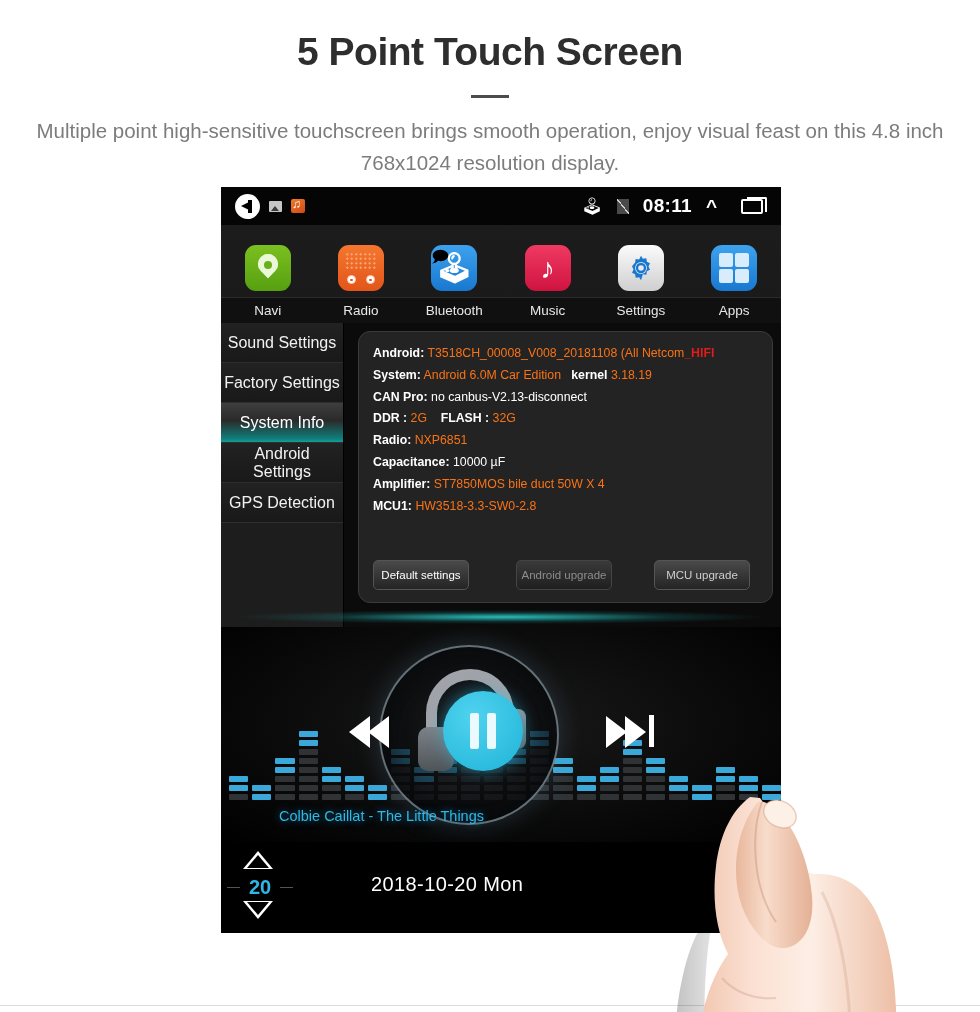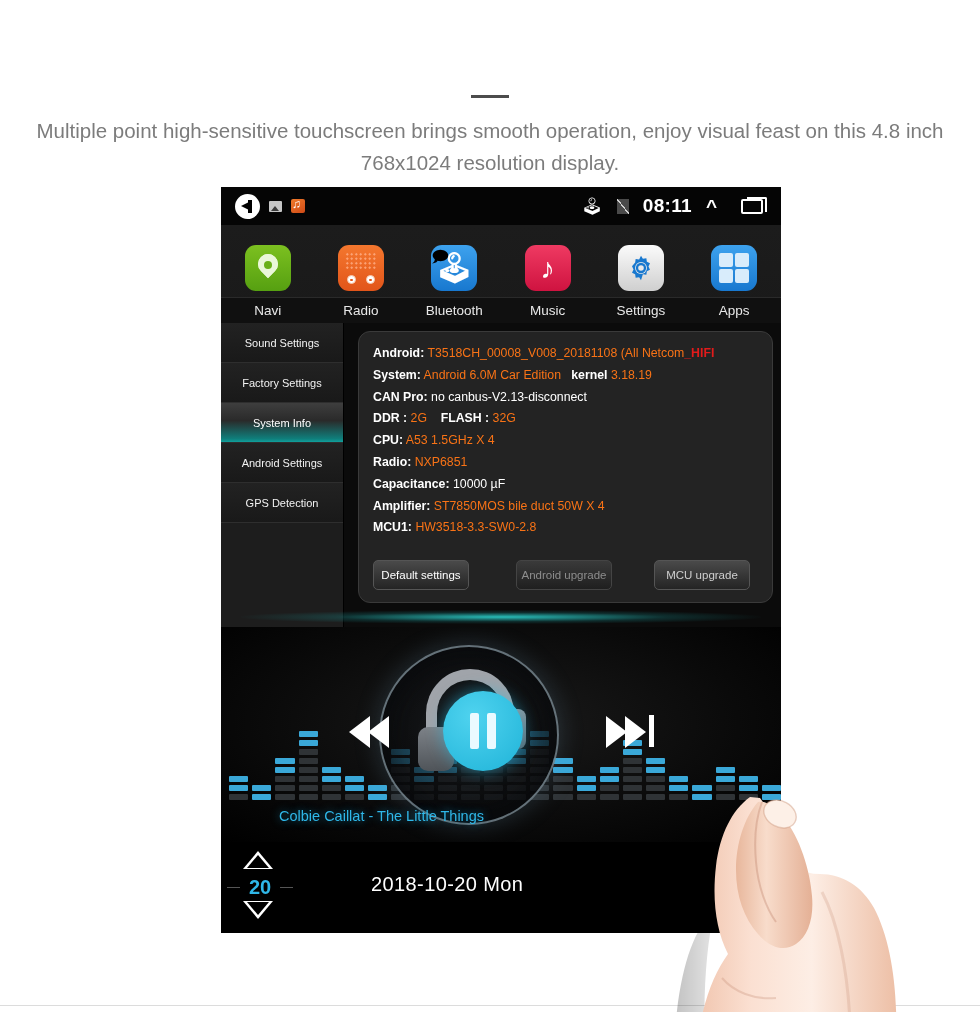--- a/index.html
+++ b/index.html
@@ -158,21 +158,21 @@
   .settings {
     position:absolute; left:0; top:136px; width:560px; height:304px;
     background:#0b0b0b;
   }
   .sidebar{
     position:absolute; left:0; top:0; width:123px; height:304px;
     background:#1d1d1d; border-right:1px solid #000;
   }
   .side-item{
     height:40px; display:flex; align-items:center; justify-content:center;
-    color:#f2f2f2; font-size:11px; border-bottom:1px solid #2e2e2e;
+    color:#f2f2f2; font-size:16px; border-bottom:1px solid #2e2e2e;
     background: linear-gradient(#222,#191919);
     text-align:center; padding:0 3px;
   }
   .side-item.active{
     background: linear-gradient(#3e3e3e 0%, #2a2a2a 45%, #0f7f7c 92%, #11a09c 100%);
     color:#fff;
   }
 
   .info-panel{
     position:absolute; left:137px; top:8px; width:415px; height:272px;
@@ -300,20 +300,21 @@
   }
   .footer-rule{
     position:absolute; left:0; top:1005px; width:980px; height:1px; background:#dcdcdc;
   }
 </style>
 </head>
 <body>
 
 <div class="page">
 
+  <div class="hero-title">5 Point Touch Screen</div>
   <div class="hero-rule"></div>
   <div class="hero-sub">Multiple point high-sensitive touchscreen brings smooth operation, enjoy visual feast on this 4.8 inch 768x1024 resolution display.</div>
 
   <div class="device">
     <div class="device-inner">
 
       <div class="statusbar">
         <div class="sb-left">
           <div class="sb-mute"></div>
           <div class="sb-ico-shot"></div>
@@ -400,24 +401,20 @@
           </div>
           <div class="info-line">
             <span class="k">CAN Pro:</span>
             <span class="vb">no canbus-V2.13-disconnect</span>
           </div>
           <div class="info-line">
             <span class="k">DDR :</span>
             <span class="v">2G</span>
             &nbsp;&nbsp;&nbsp;<span class="k">FLASH :</span>
             <span class="v">32G</span>
-          </div>
-          <div class="info-line">
-            <span class="k">CPU:</span>
-            <span class="v">A53 1.5GHz X 4</span>
           </div>
           <div class="info-line">
             <span class="k">Radio:</span>
             <span class="v">NXP6851</span>
           </div>
           <div class="info-line">
             <span class="k">Capacitance:</span>
             <span class="vb">10000 µF</span>
           </div>
           <div class="info-line">

